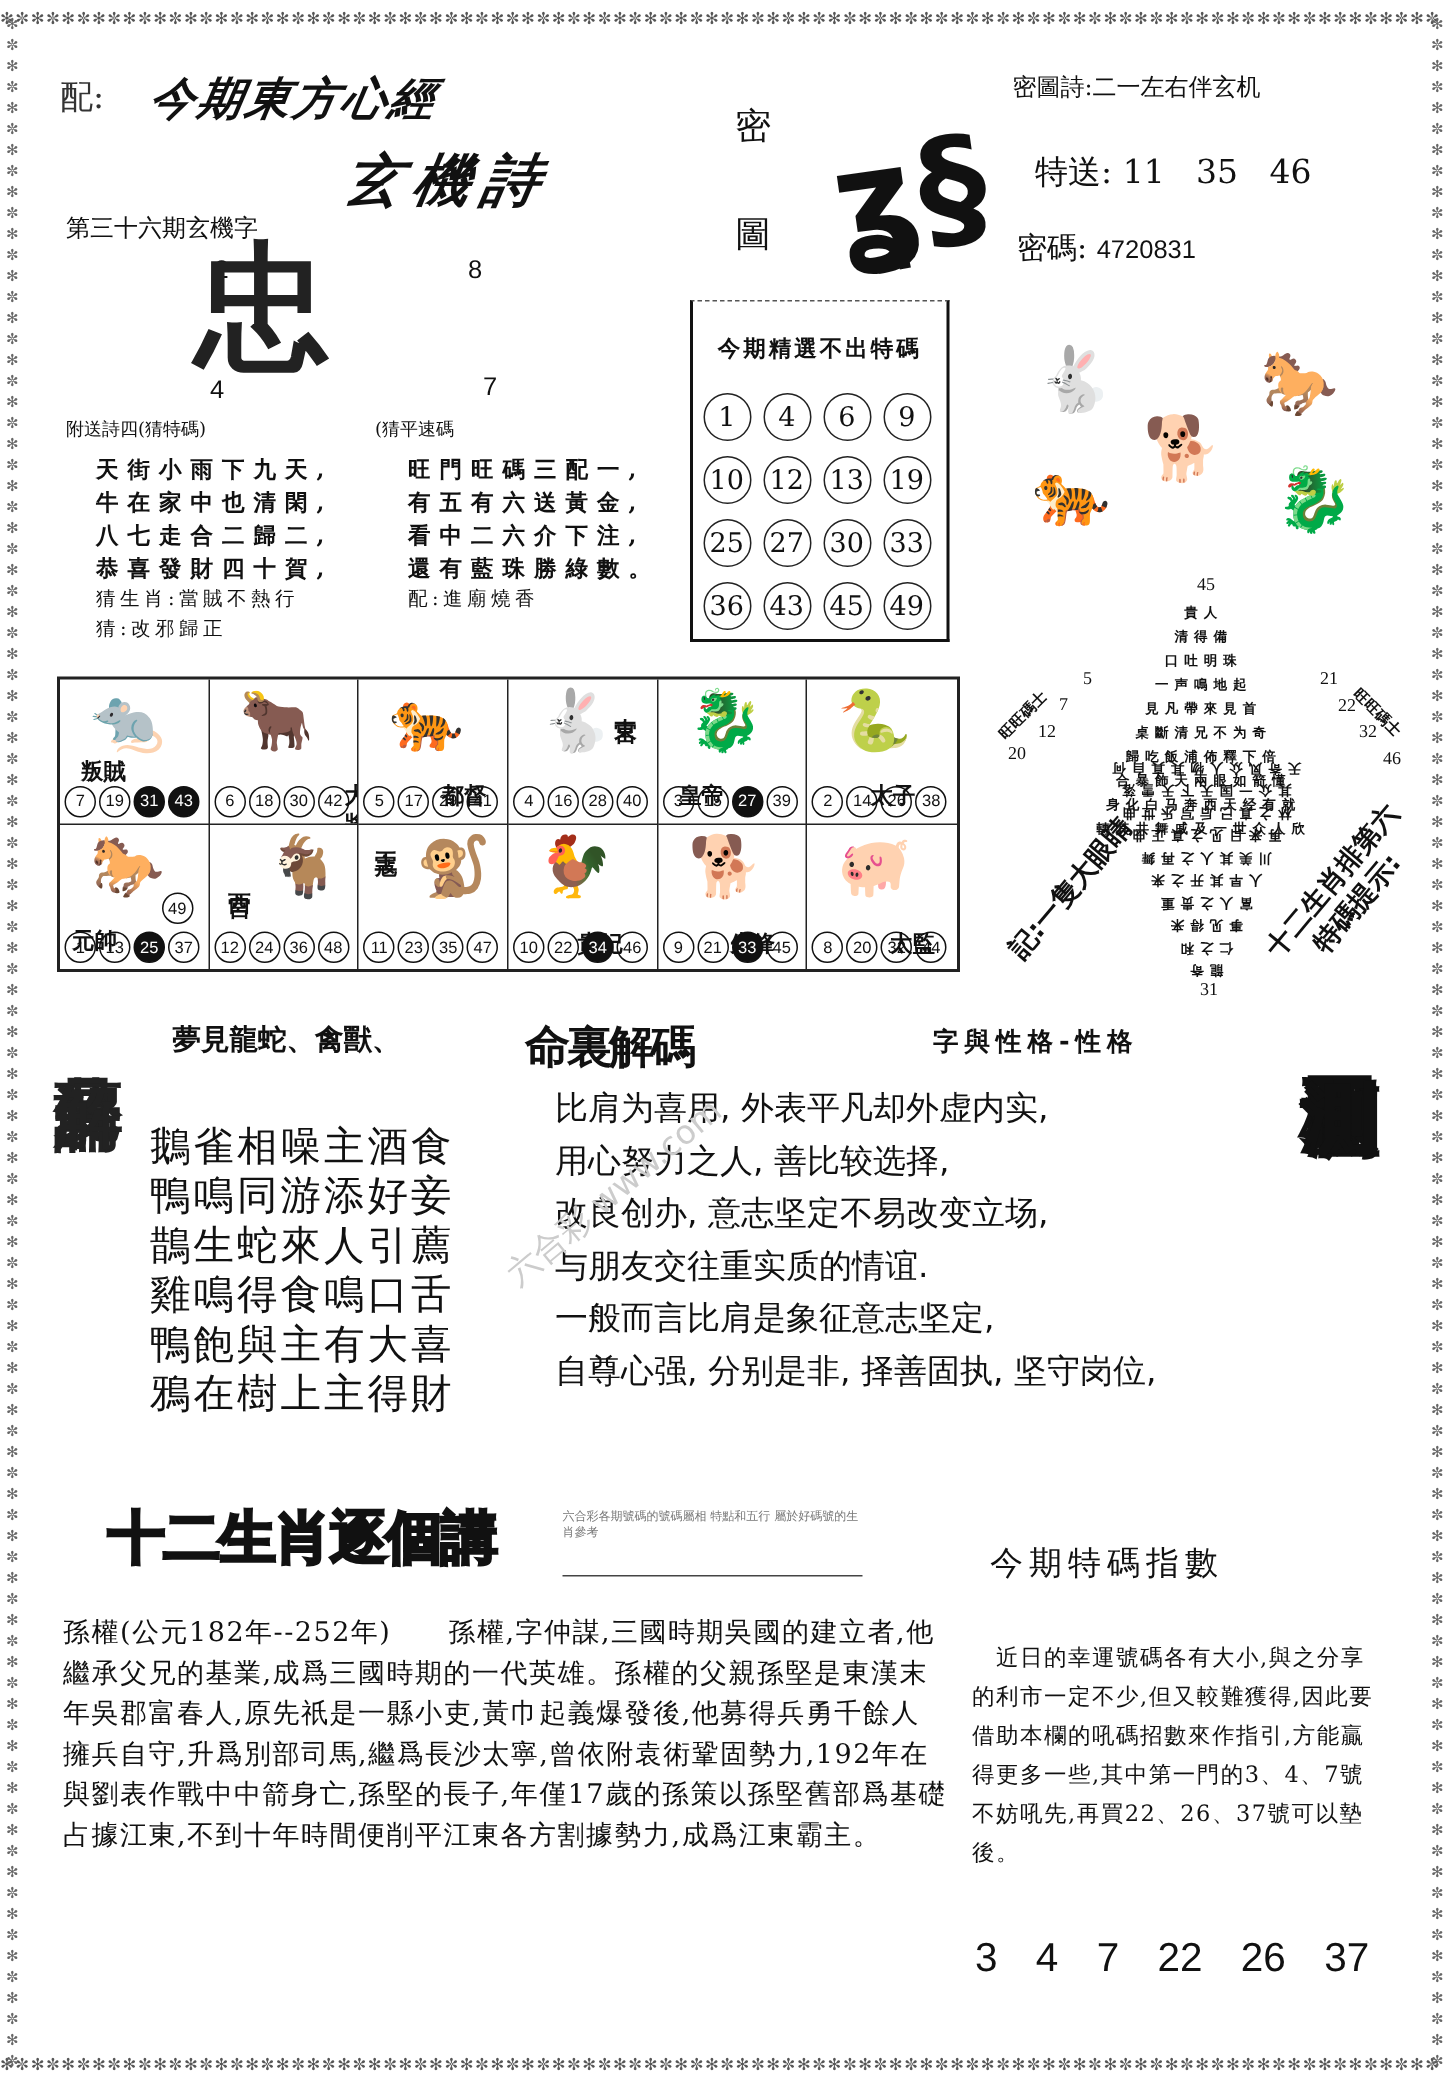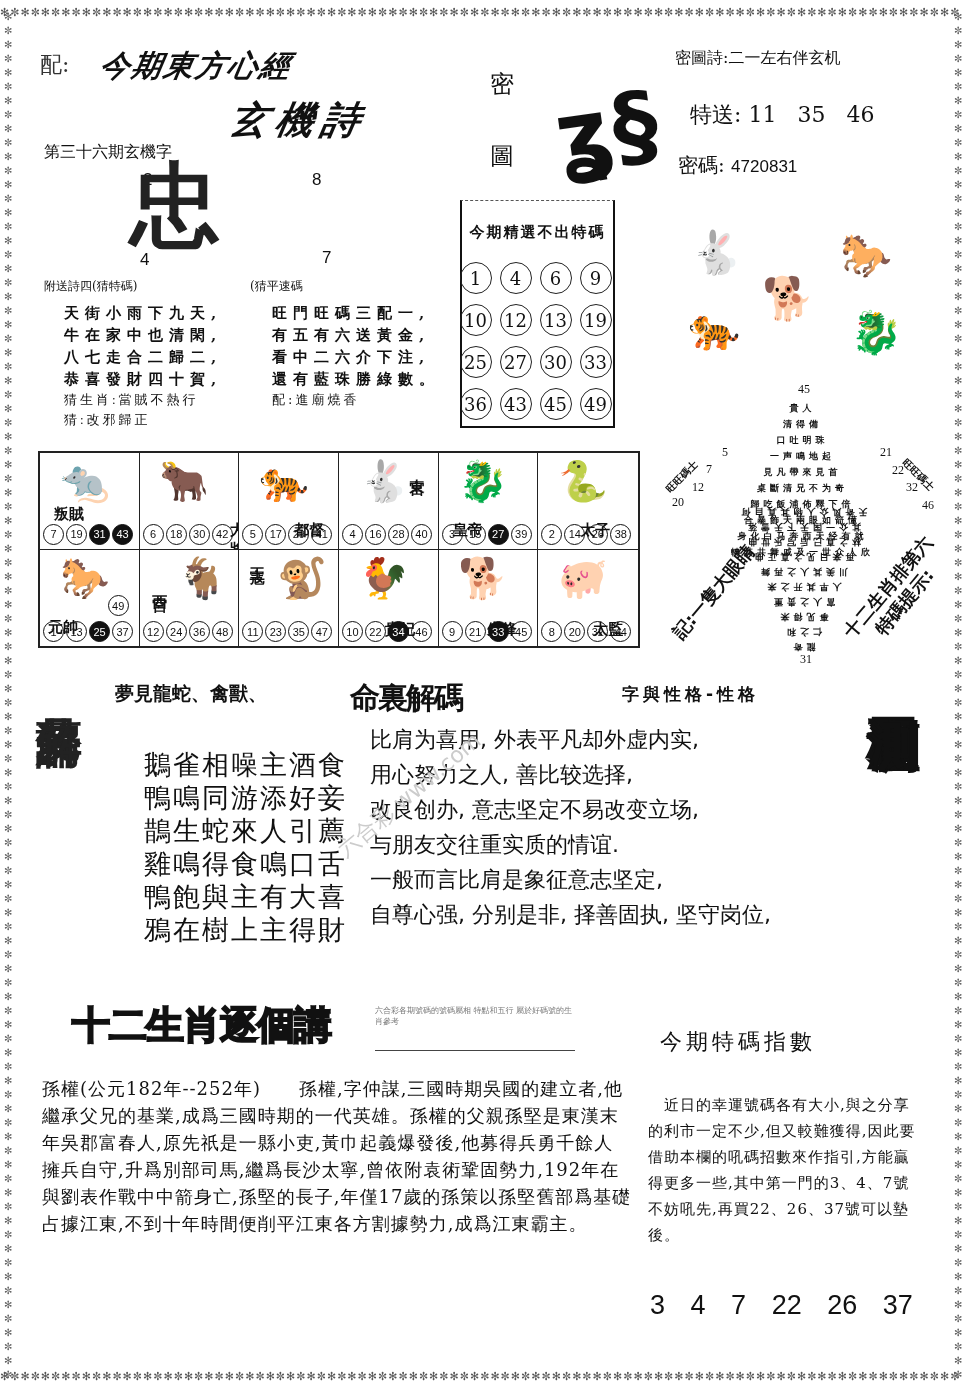--- a/index.html
+++ b/index.html
@@ -22,21 +22,21 @@
   .sym{left:555px;top:85px;font-size:90px;font-family:"DejaVu Sans",sans-serif;font-weight:bold;line-height:1;transform:rotate(-8deg);}
   .poem-r{left:675px;top:48px;font-size:16px;}
   .special{left:690px;top:100px;font-size:22px;}
   .code{left:678px;top:152px;font-size:20px;}
   .code .num{font-family:"Liberation Sans",sans-serif;font-size:17px;}
   
   .poem-head{font-size:12px;}
   .poem{font-size:15px;line-height:22px;letter-spacing:6px;font-weight:bold;}
   .poem-note{font-size:13px;line-height:20px;letter-spacing:3px;}
   
-  .picks{left:460px;top:200px;width:155px;height:228px;border:2px solid #111;border-top:1px dashed #555;box-sizing:border-box;}
+  .picks{left:460px;top:200px;width:173px;height:228px;border:2px solid #111;border-top:1px dashed #555;box-sizing:border-box;}
   .picks-title{text-align:center;font-size:15px;font-weight:bold;margin-top:22px;letter-spacing:2px;}
   .picks-grid{display:grid;grid-template-columns:repeat(4,36px);gap:10px 4px;justify-content:center;margin-top:20px;}
   .ball{width:32px;height:32px;border:1.5px solid #222;border-radius:50%;display:flex;align-items:center;justify-content:center;font-size:18px;box-sizing:border-box;}
   
   .ztable{left:38px;top:451px;width:602px;height:197px;border:2px solid #222;box-sizing:border-box;display:grid;grid-template-columns:repeat(6,1fr);grid-template-rows:1fr 1fr;}
   .zcell{border-right:1.5px solid #222;border-bottom:1.5px solid #222;position:relative;overflow:hidden;}
   .zcell:nth-child(6n){border-right:none;}
   .zcell:nth-child(n+7){border-bottom:none;}
   .zanimal{position:absolute;left:14px;top:8px;font-size:40px;line-height:1;font-family:"DejaVu Sans",sans-serif;}
   .ztitle{position:absolute;font-size:15px;font-weight:bold;font-family:"DejaVu Sans",sans-serif;}
@@ -48,21 +48,21 @@
   .ranimal{font-size:42px;line-height:1;font-family:"DejaVu Sans",sans-serif;}
   
   .diamond{left:660px;top:380px;width:285px;height:285px;}
   .dnum{position:absolute;font-size:12px;font-family:"Liberation Serif",serif;}
   .drow{position:absolute;left:0;width:285px;text-align:center;font-size:9px;letter-spacing:4px;font-weight:bold;white-space:nowrap;}
   .dlabel{position:absolute;font-size:18px;font-weight:bold;font-family:"DejaVu Sans",sans-serif;white-space:nowrap;}
   .dtiny{position:absolute;font-size:10px;font-weight:bold;font-family:"DejaVu Sans",sans-serif;white-space:nowrap;}
   
   .dream-vert{left:42px;top:680px;width:50px;font-size:46px;font-weight:bold;line-height:64px;color:#222;writing-mode:vertical-rl;font-family:"DejaVu Sans",sans-serif;letter-spacing:2px;}
   .dream-head{left:115px;top:680px;font-size:19px;font-weight:bold;line-height:27px;font-family:"DejaVu Sans",sans-serif;width:220px;}
-  .dream-grid{left:100px;top:748px;font-size:27px;line-height:33px;letter-spacing:2px;font-family:"DejaVu Sans",sans-serif;margin-left:44px;}
+  .dream-grid{left:100px;top:748px;font-size:27px;line-height:33px;letter-spacing:2px;font-family:"DejaVu Sans",sans-serif;}
   
   .char-logo{left:350px;top:678px;font-size:30px;font-weight:900;font-family:"DejaVu Sans",sans-serif;letter-spacing:-2px;}
   .char-sub{left:622px;top:683px;font-size:17px;font-weight:bold;font-family:"DejaVu Sans",sans-serif;letter-spacing:4px;}
   .char-body{left:370px;top:722px;font-size:22px;line-height:35px;font-family:"DejaVu Sans",sans-serif;white-space:nowrap;}
   .four-pillars{left:868px;top:680px;width:60px;font-size:50px;line-height:70px;font-weight:bold;writing-mode:vertical-rl;font-family:"DejaVu Sans",sans-serif;color:#fff;-webkit-text-stroke:2px #111;text-shadow:3px 3px 0 #111;}
   
   .zodiac-story-title{left:72px;top:1000px;font-size:38px;font-weight:900;font-family:"DejaVu Sans",sans-serif;color:#c2410c;-webkit-text-stroke:2px #111;letter-spacing:-1px;}
   .scrap{left:375px;top:1005px;width:200px;height:45px;font-size:8px;color:#777;line-height:11px;border-bottom:1px solid #444;}
   .story{left:42px;top:1075px;width:590px;font-size:18px;line-height:27px;letter-spacing:1px;}
   .index-title{left:660px;top:1027px;font-size:22px;letter-spacing:4px;}
@@ -106,21 +106,21 @@
 </div>
 
 <div class="abs poem-head" style="left:44px;top:278px;">附送詩四(猜特碼)</div>
 <div class="abs poem-head" style="left:250px;top:278px;">(猜平速碼</div>
 <div class="abs poem" style="left:64px;top:302px;">
   <div>天街小雨下九天,</div>
   <div>牛在家中也清閑,</div>
   <div>八七走合二歸二,</div>
   <div>恭喜發財四十賀,</div>
 </div>
-<div class="abs poem-note" style="left:64px;top:390px;font-family:Liberation Serif, serif;">
+<div class="abs poem-note" style="left:64px;top:390px;">
   <div>猜生肖:當賊不熱行</div>
   <div>猜:改邪歸正</div>
 </div>
 <div class="abs poem" style="left:272px;top:302px;">
   <div>旺門旺碼三配一,</div>
   <div>有五有六送黃金,</div>
   <div>看中二六介下注,</div>
   <div>還有藍珠勝綠數。</div>
 </div>
 <div class="abs poem-note" style="left:272px;top:390px;">

